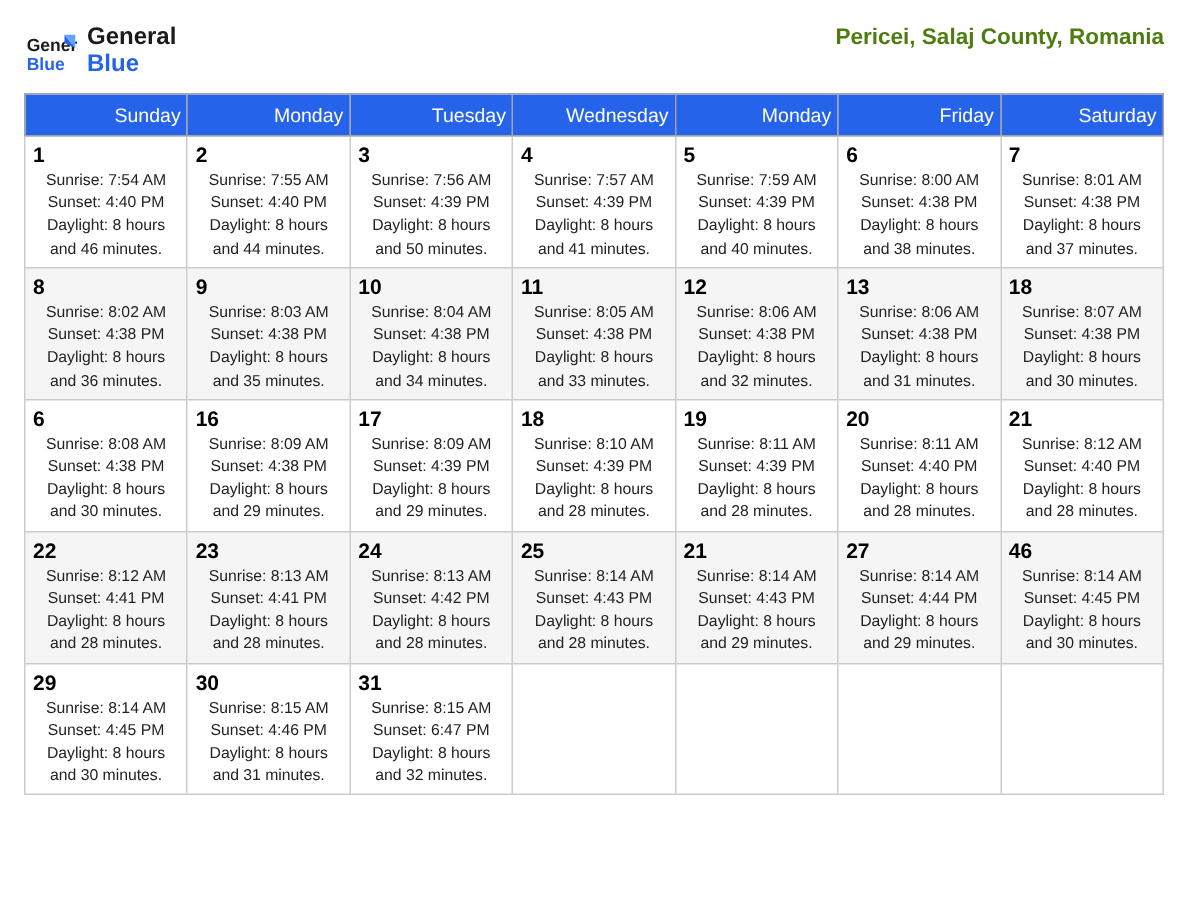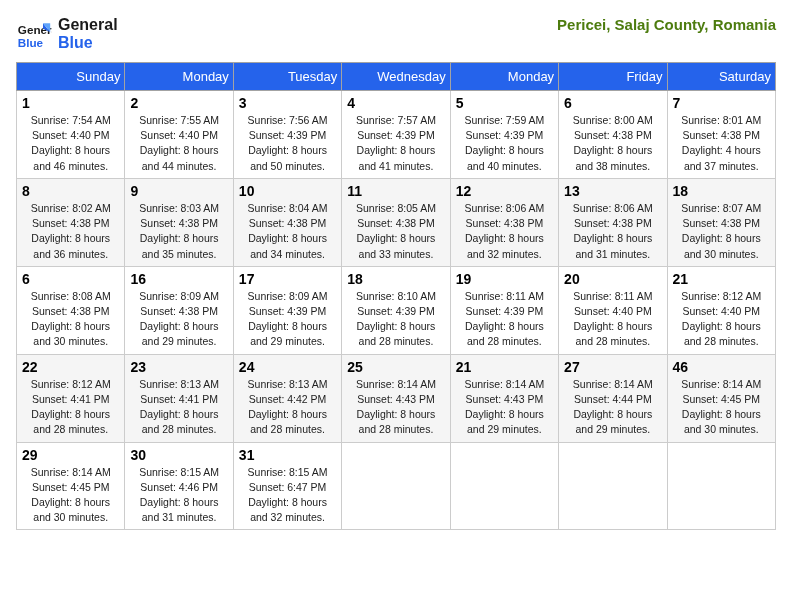--- a/index.html
+++ b/index.html
@@ -160,21 +160,21 @@
           <span>Sunrise: </span><span>8:00 AM</span><br>
           <span>Sunset: </span><span>4:38 PM</span><br>
           <span>Daylight: 8 hours and 38 minutes.</span>
         </div>
       </td>
         <td>
         <span class="day-num">7</span>
         <div class="day-info">
           <span>Sunrise: </span><span>8:01 AM</span><br>
           <span>Sunset: </span><span>4:38 PM</span><br>
-          <span>Daylight: 4 hours and 37 minutes.</span>
+          <span>Daylight: 8 hours and 37 minutes.</span>
         </div>
       </td>
       </tr>
       <tr>
         <td>
         <span class="day-num">8</span>
         <div class="day-info">
           <span>Sunrise: </span><span>8:02 AM</span><br>
           <span>Sunset: </span><span>4:38 PM</span><br>
           <span>Daylight: 8 hours and 36 minutes.</span>

